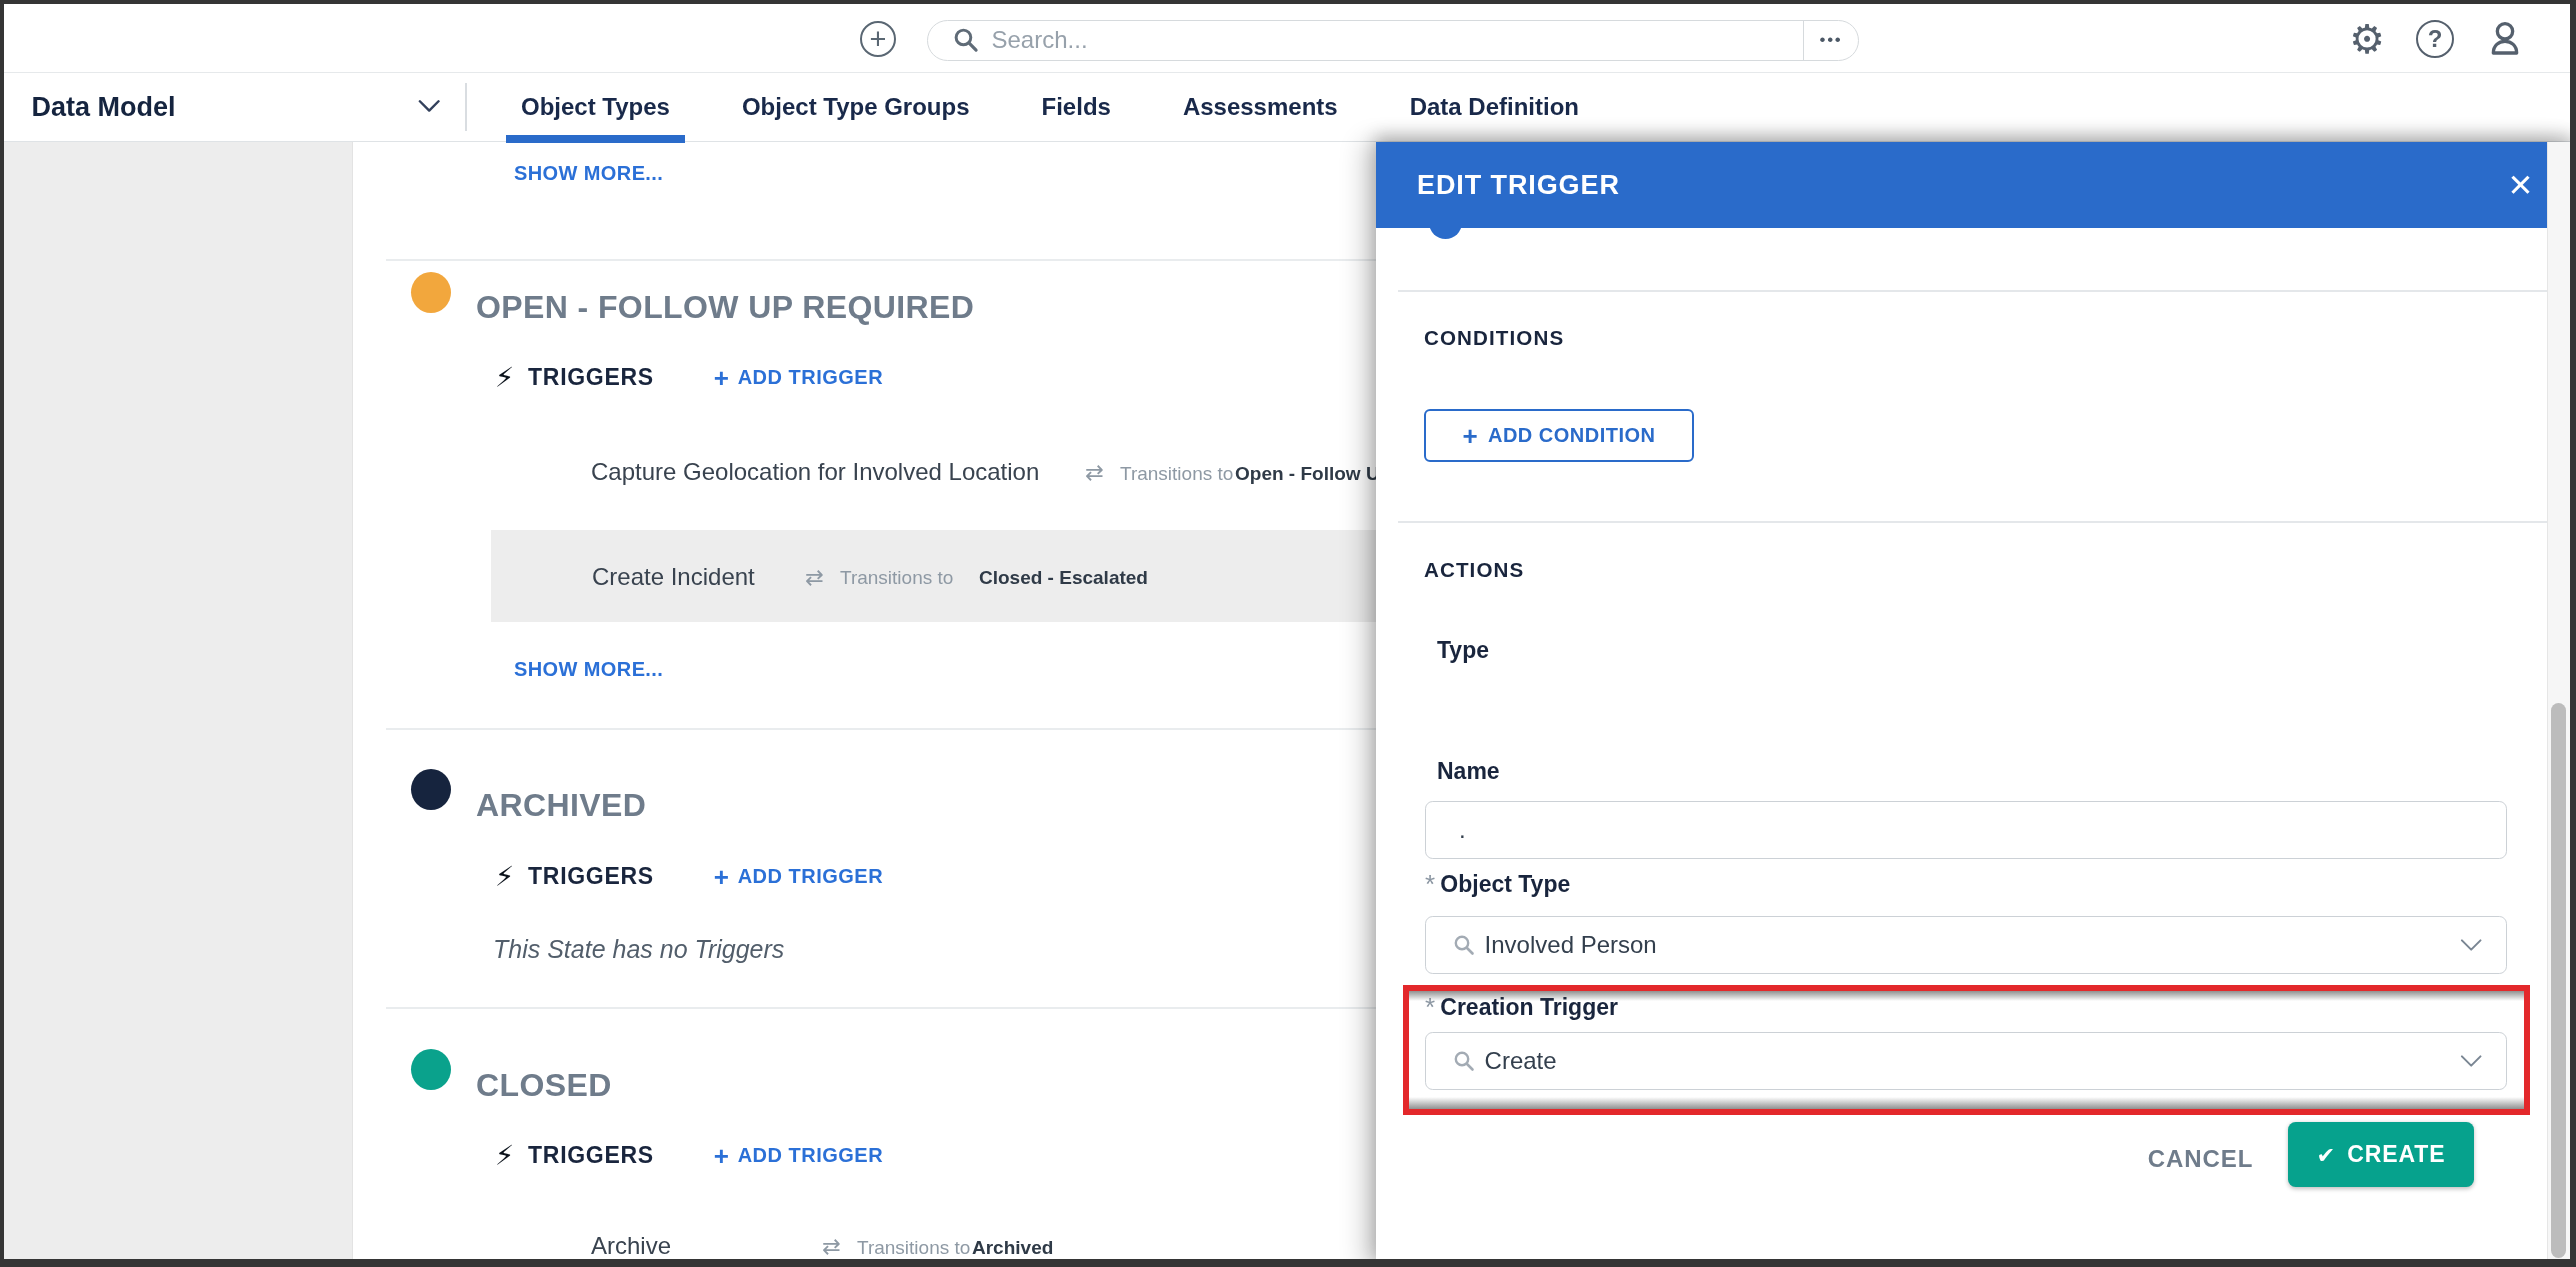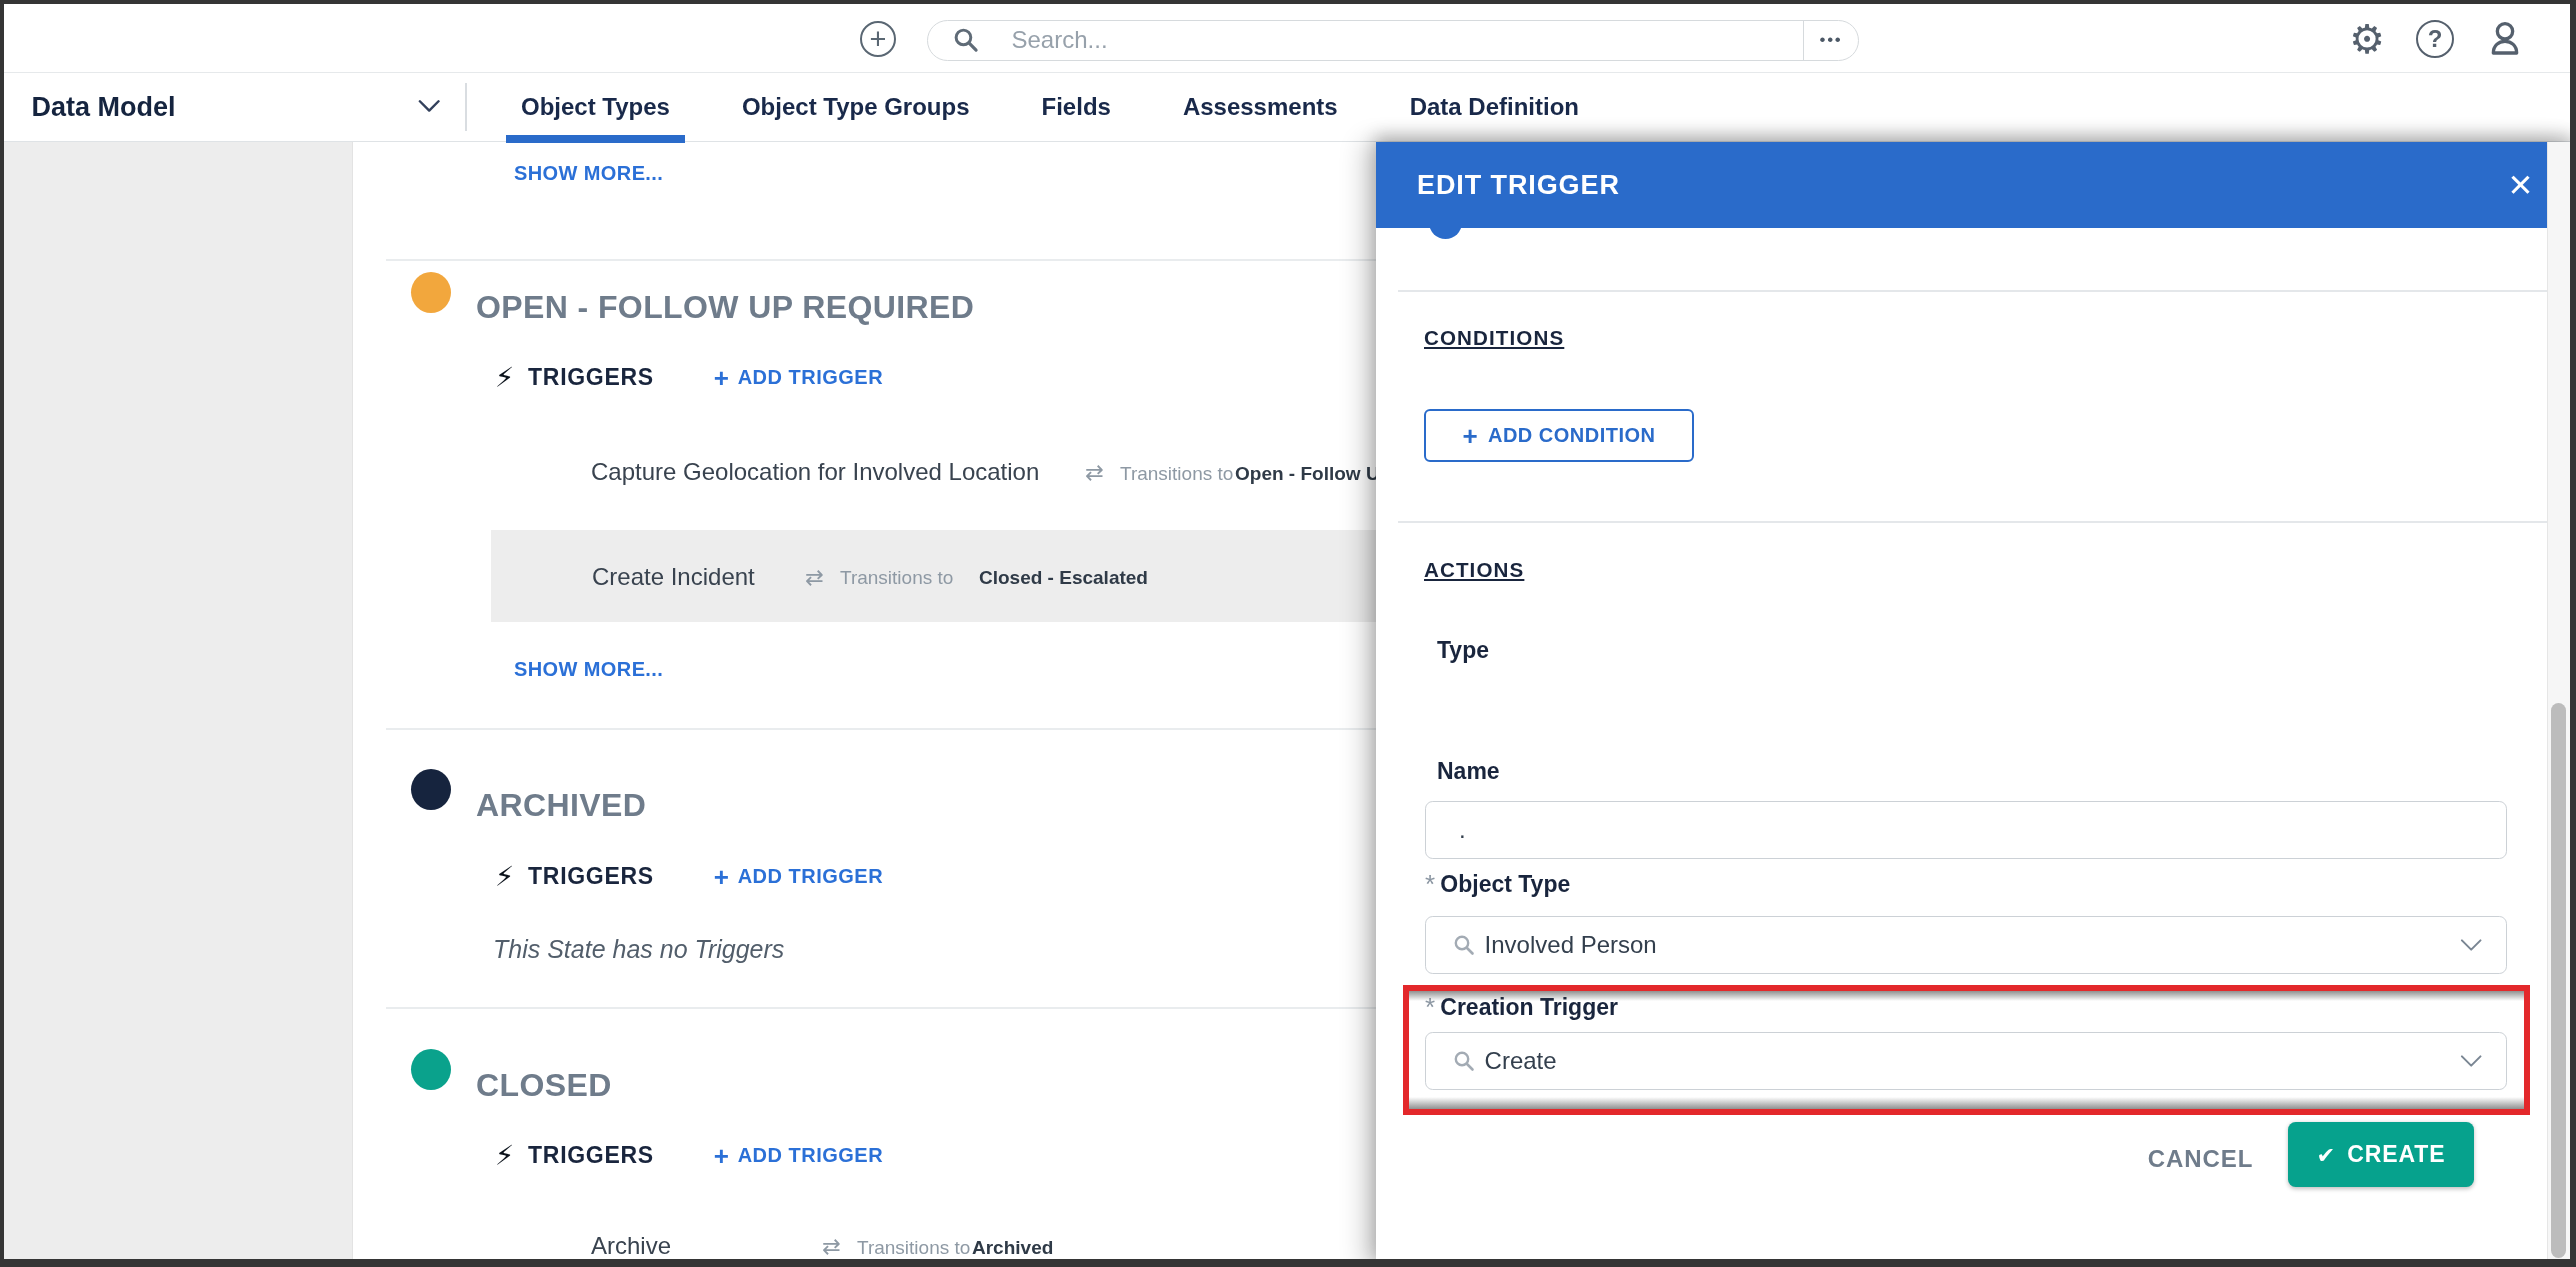--- a/index.html
+++ b/index.html
@@ -24,21 +24,21 @@
   .add-circle {
     position:absolute; left:856px; top:17px; width:36px; height:36px;
     border:2.6px solid #5a6773; border-radius:50%;
     color:#5a6773; font-size:29px; font-weight:400;
     display:flex; align-items:center; justify-content:center; line-height:1;
     cursor:pointer;
   }
   .search-pill {
     position:absolute; left:923px; top:15.5px; width:932px; height:41px;
     border:1.7px solid #d6dadd; border-radius:22.4px; background:#fff;
-    display:flex; align-items:center;gap:20px;
+    display:flex; align-items:center;
   }
   .search-pill .mag { margin-left:24px; flex:0 0 auto; display:flex; }
   .search-pill input {
     flex:1; border:none; outline:none; background:transparent;
     font-family:"Liberation Sans",sans-serif;
     font-size:24px; color:#3a4654; padding-left:12px;
   }
   .search-pill input::placeholder { color:#97a1ab; }
   .search-ellipsis {
     flex:0 0 55px; height:100%; border-left:1.7px solid #d6dadd;
@@ -112,21 +112,21 @@
   .panel-close {
     position:absolute; right:27.5px; top:0; height:100%; width:52px;
     display:flex; align-items:center; justify-content:center;
     color:#fff; font-size:31px; cursor:pointer;
   }
   .header-notch {
     position:absolute; left:53px; top:64px; width:33px; height:33px;
     background:#2a6bca; border-radius:50%; z-index:1;
   }
   .p-divider { position:absolute; left:22.4px; width:1154px; height:1.7px; background:#e4e7ea; }
-  .p-section-heading { position:absolute; left:48px; font-size:20.6px; font-weight:700; color:#19253d; letter-spacing:1.1px;text-decoration:underline; }
+  .p-section-heading { position:absolute; left:48px; font-size:20.6px; font-weight:700; color:#19253d; letter-spacing:1.1px; }
 
   .add-condition-btn {
     position:absolute; left:48px; top:267px; width:270px; height:53px;
     border:2.6px solid #2a6bca; border-radius:6px; background:#fff;
     display:flex; align-items:center; justify-content:center; cursor:pointer;
   }
   .add-condition-btn .plus { color:#2a6bca; font-size:26px; font-weight:700; margin-right:10.3px; line-height:1; }
   .add-condition-btn .acl { color:#2a6bca; font-size:20px; font-weight:700; letter-spacing:0.5px; }
 
   .field-label { position:absolute; left:61px; font-size:23px; font-weight:700; color:#19253d; display:flex; align-items:flex-start; }

